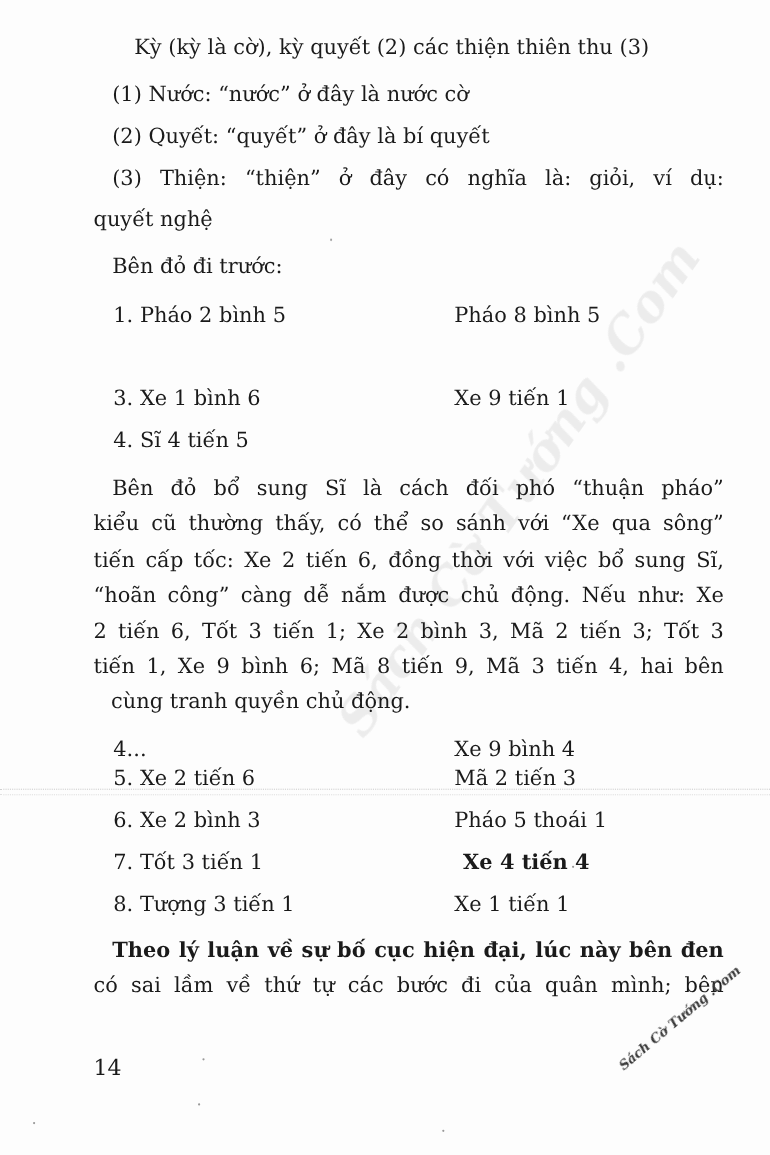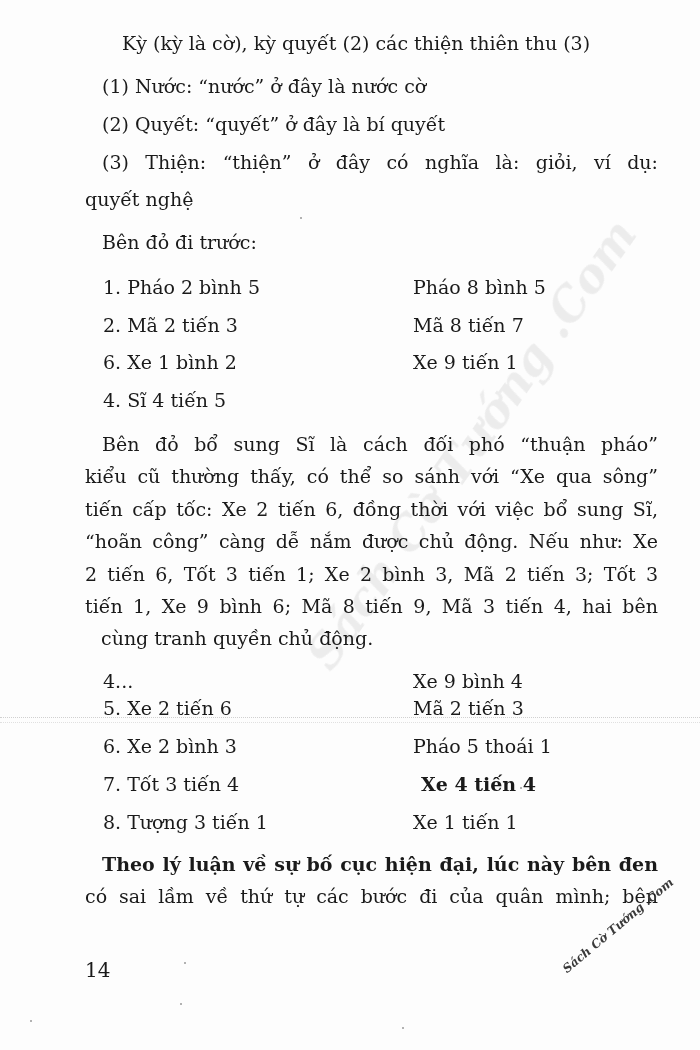--- a/index.html
+++ b/index.html
@@ -114,26 +114,22 @@
   <div class="line" style="left:102px; top:112px;">(2) Quyết: “quyết” ở đây là bí quyết</div>
   <div class="line" style="left:102px; top:150px; width:556px; text-align:justify; text-align-last:justify;">(3) Thiện: “thiện” ở đây có nghĩa là: giỏi, ví dụ:</div>
   <div class="line" style="left:85px; top:187px;">quyết nghệ</div>
 
   <div class="line" style="left:102px; top:230px;">Bên đỏ đi trước:</div>
 
   <div class="move-row" style="top:276px;">
     <span class="move-red">1. Pháo 2 bình 5</span>
     <span class="move-black">Pháo 8 bình 5</span>
   </div>
-  <div class="move-row" style="top:314px;">
-    <span class="move-red">2. Mã 2 tiến 3</span>
-    <span class="move-black">Mã 8 tiến 7</span>
-  </div>
   <div class="move-row" style="top:351px;">
-    <span class="move-red">6. Xe 1 bình 2</span>
+    <span class="move-red">3. Xe 1 bình 6</span>
     <span class="move-black">Xe 9 tiến 1</span>
   </div>
   <div class="move-row" style="top:389px;">
     <span class="move-red">4. Sĩ 4 tiến 5</span>
     <span class="move-black"></span>
   </div>
 
   <div class="line" style="left:102px; top:432px; width:556px; text-align:justify; text-align-last:justify;">Bên đỏ bổ sung Sĩ là cách đối phó “thuận pháo”</div>
   <div class="line" style="left:85px; top:464px; width:573px; text-align:justify; text-align-last:justify;">kiểu cũ thường thấy, có thể so sánh với “Xe qua sông”</div>
   <div class="line" style="left:85px; top:497px; width:573px; text-align:justify; text-align-last:justify;">tiến cấp tốc: Xe 2 tiến 6, đồng thời với việc bổ sung Sĩ,</div>
@@ -150,21 +146,21 @@
     <span class="move-red">5. Xe 2 tiến 6</span>
     <span class="move-black">Mã 2 tiến 3</span>
   </div>
   <div class="scan-line" style="top:717px;"></div>
   <div class="scan-line" style="top:722px; opacity:0.45;"></div>
   <div class="move-row" style="top:735px;">
     <span class="move-red">6. Xe 2 bình 3</span>
     <span class="move-black">Pháo 5 thoái 1</span>
   </div>
   <div class="move-row" style="top:773px;">
-    <span class="move-red">7. Tốt 3 tiến 4</span>
+    <span class="move-red">7. Tốt 3 tiến 1</span>
     <span class="move-black" style="left:421px;font-weight:bold;">Xe 4 tiến 4</span>
   </div>
   <div class="move-row" style="top:811px;">
     <span class="move-red">8. Tượng 3 tiến 1</span>
     <span class="move-black">Xe 1 tiến 1</span>
   </div>
 
   <div class="line" style="left:102px; top:852px; width:556px; text-align:justify; text-align-last:justify;font-weight:bold;">Theo lý luận về sự bố cục hiện đại, lúc này bên đen</div>
   <div class="line" style="left:85px; top:884px; width:573px; text-align:justify; text-align-last:justify;">có sai lầm về thứ tự các bước đi của quân mình; bên</div>
 

